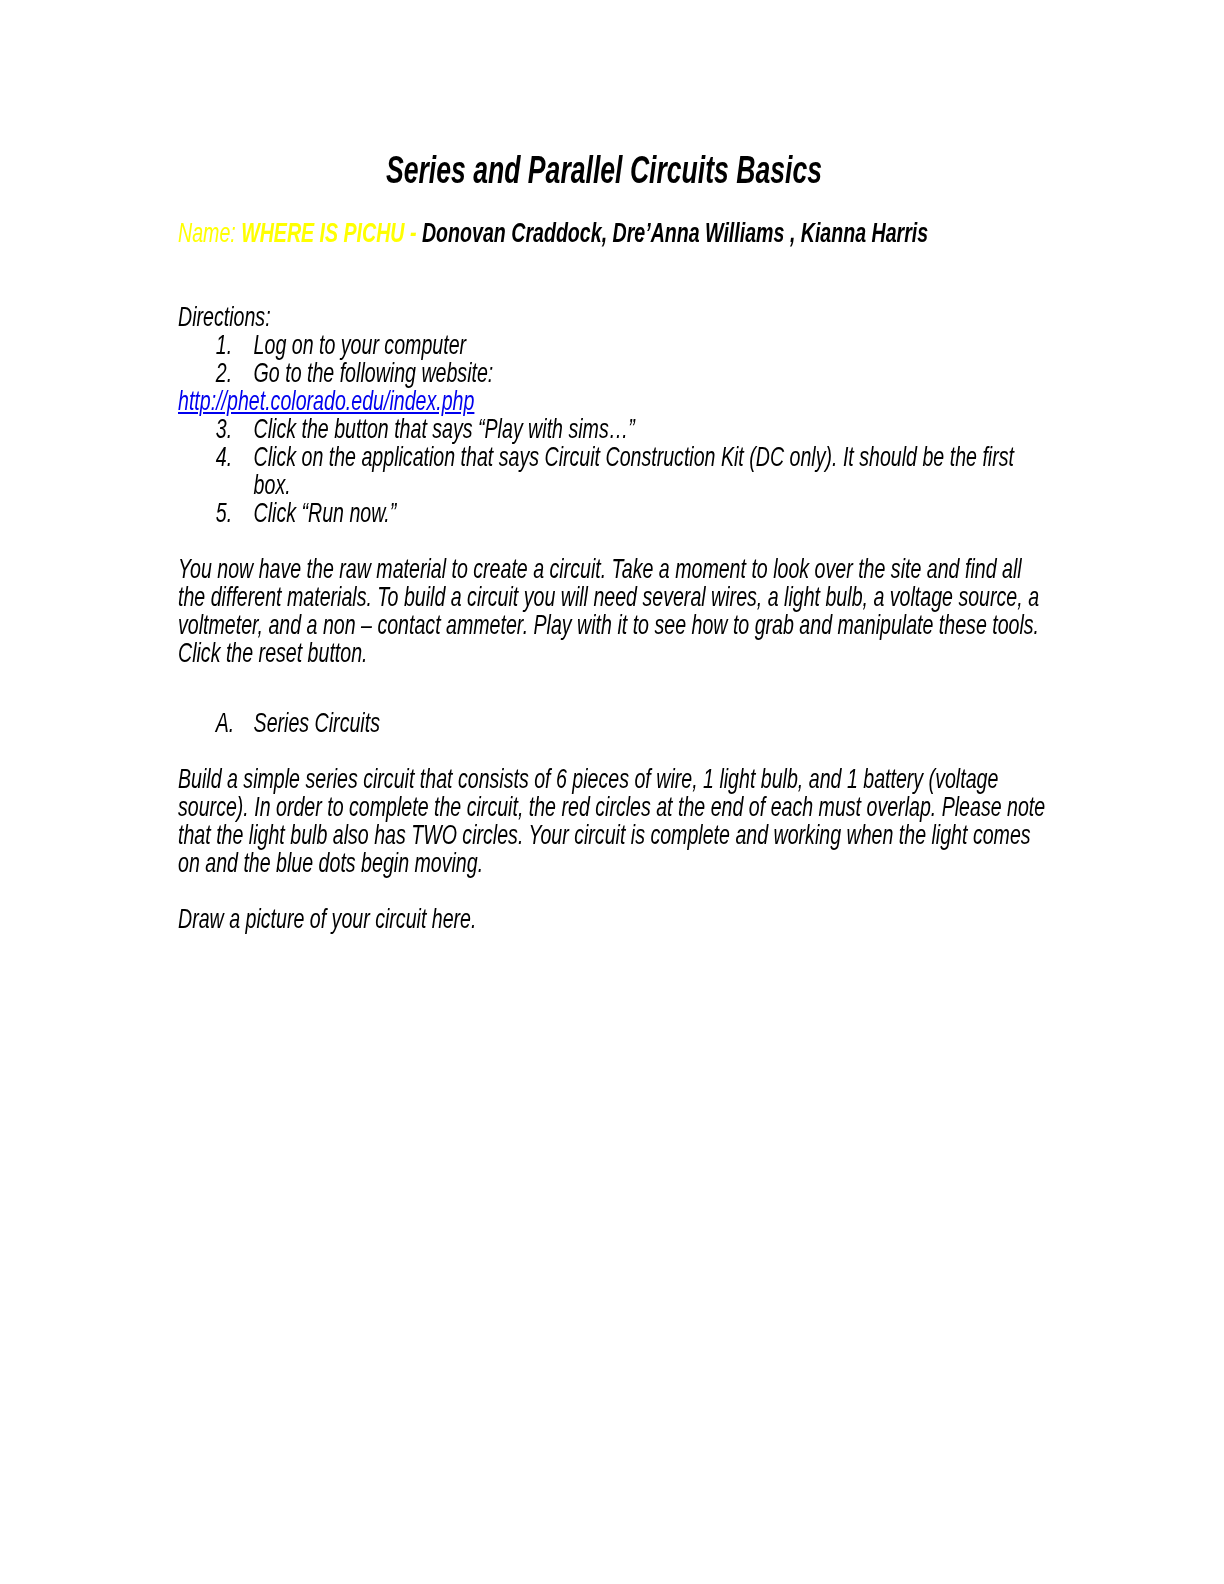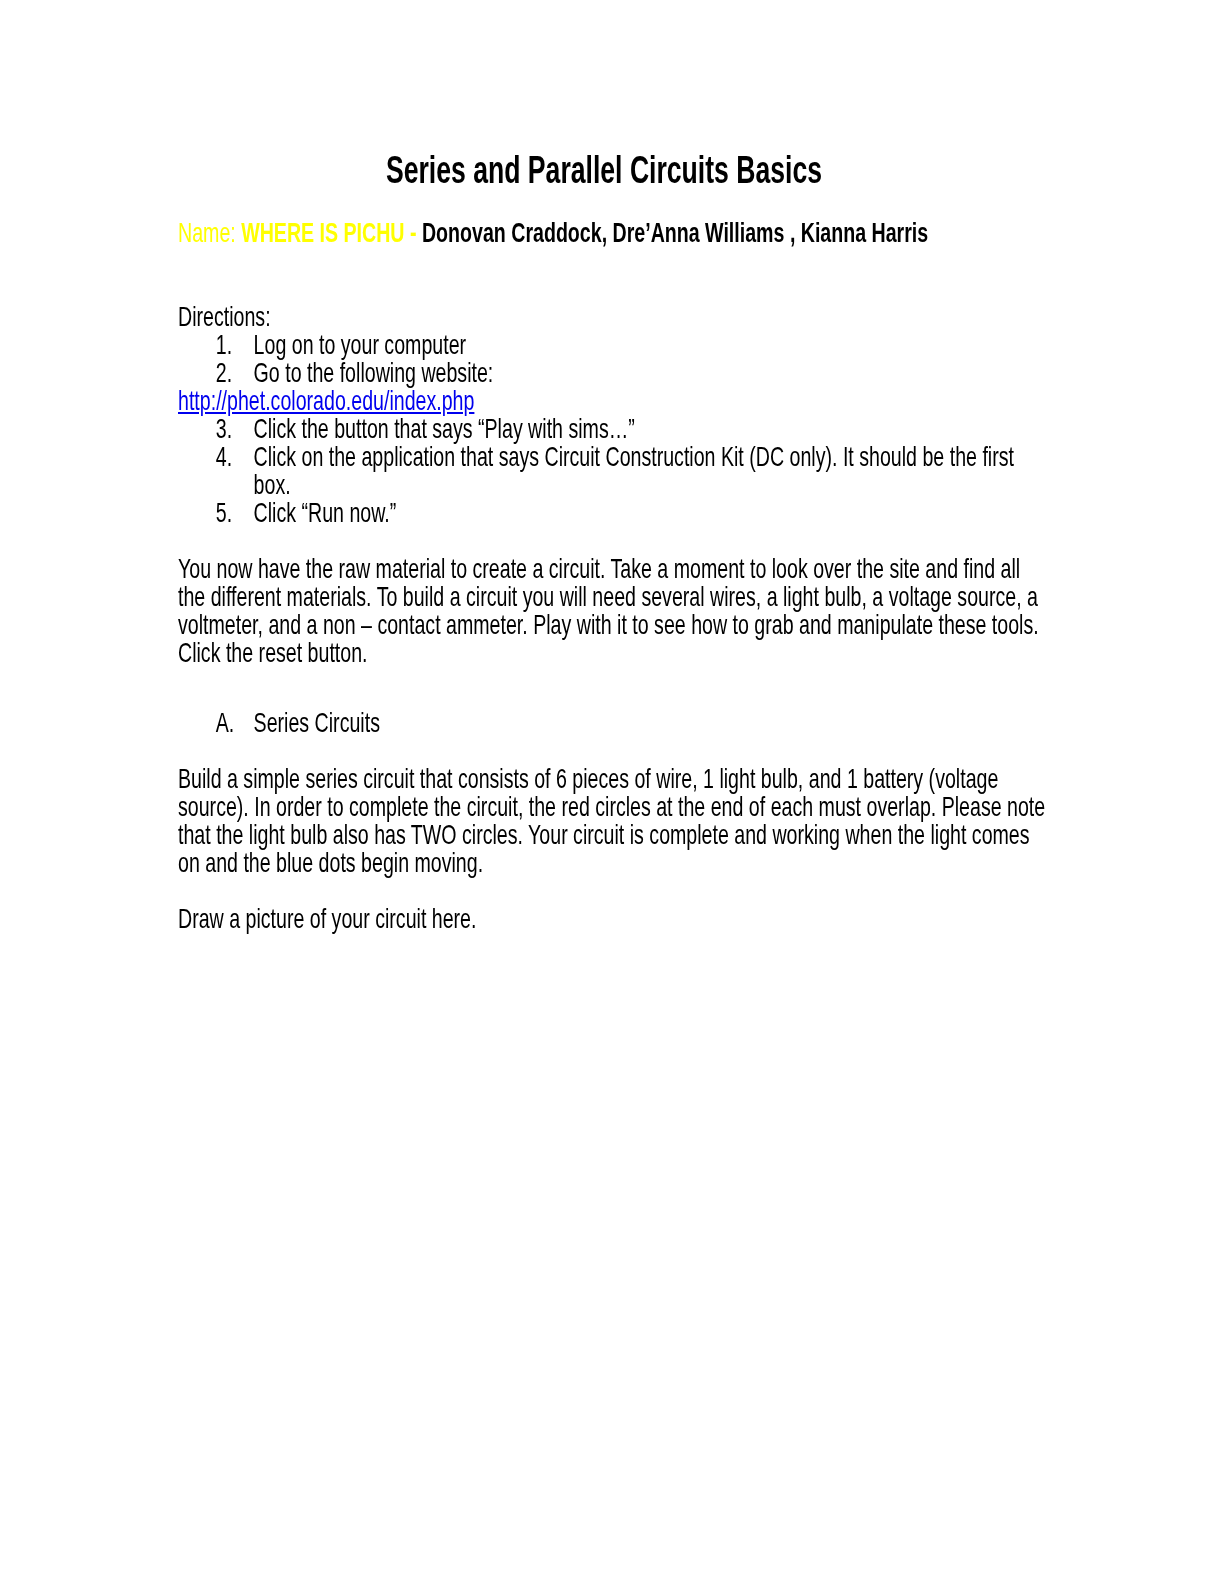--- a/index.html
+++ b/index.html
@@ -4,20 +4,21 @@
 <style>
   html, body { margin: 0; padding: 0; background: #ffffff; }
   .page {
     position: relative;
     width: 1224px;
     height: 1584px;
     background: #ffffff;
     overflow: hidden;
     font-family: "Liberation Sans", "DejaVu Sans", sans-serif;
     color: #000000;
+    font-style: italic;
   }
   .doc-title {
     position: absolute;
     top: 146px;
     left: 178px;
     width: 852px;
     margin: 0;
     text-align: center;
     font-size: 38px;
     font-weight: bold;

